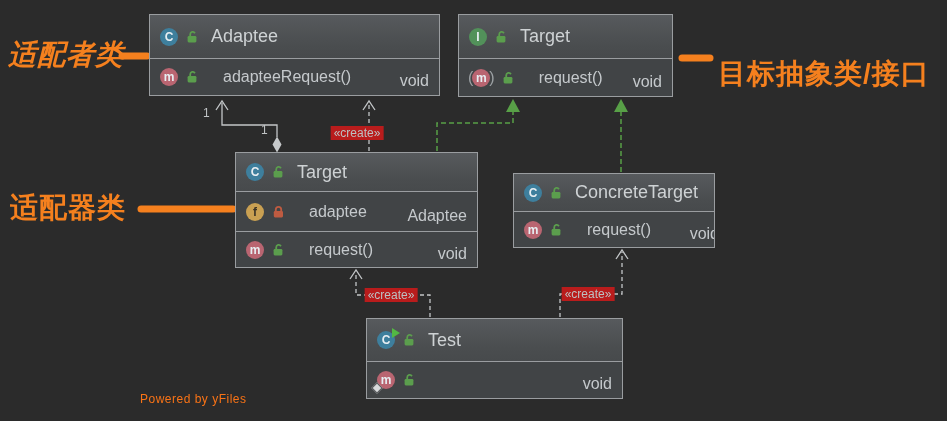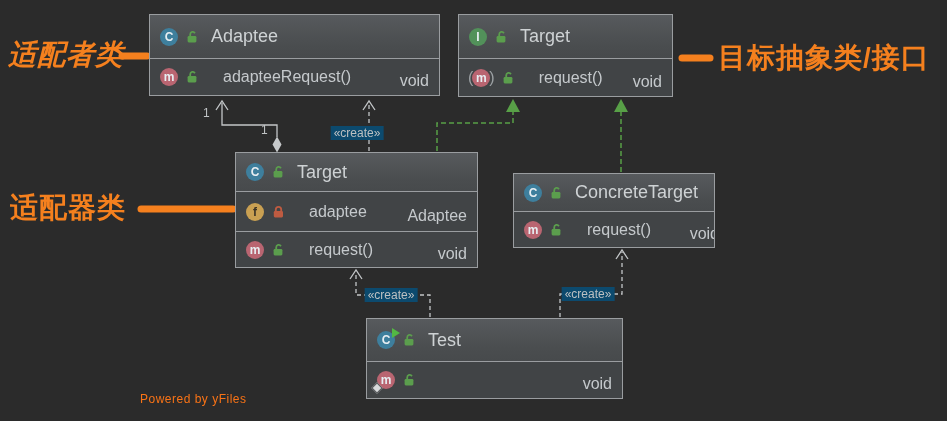--- a/index.html
+++ b/index.html
@@ -50,31 +50,31 @@
   .run-badge{
     position:absolute;top:-3px;right:-5px;width:0;height:0;
     border-left:8px solid #53b843;border-top:5px solid transparent;border-bottom:5px solid transparent;
   }
   .static-badge{
     position:absolute;left:-4px;bottom:-3px;width:6px;height:6px;
     background:#d8dadc;border:1px solid #55585a;transform:rotate(45deg);
   }
   
   .edge-label{
-    position:absolute;background:#0c4a6e;color:#bcc0c2;font-size:12px;
+    position:absolute;background:#b91c1c;color:#bcc0c2;font-size:12px;
     padding:0 3px;transform:translateX(-50%);white-space:nowrap;
   }
   .mult{position:absolute;color:#c0c3c5;font-size:12px;}
   
   .cn-label{
     position:absolute;color:#f5801e;font-weight:bold;font-size:28px;
     letter-spacing:1px;line-height:1;white-space:nowrap;
   }
   #ann-adaptee{left:8px;top:41px;font-style:italic;}
-  #ann-target{left:718px;top:44px;text-align:right;}
+  #ann-target{left:718px;top:60px;text-align:right;}
   #ann-adapter{left:10px;top:194px;font-family:Liberation Serif, serif;}
   
   .watermark{position:absolute;left:140px;top:392px;font-size:12px;color:#f97316;letter-spacing:.5px;}
 </style>
 </head>
 <body>
 
 <div id="canvas">
 
   <svg class="edges" width="947" height="421">

